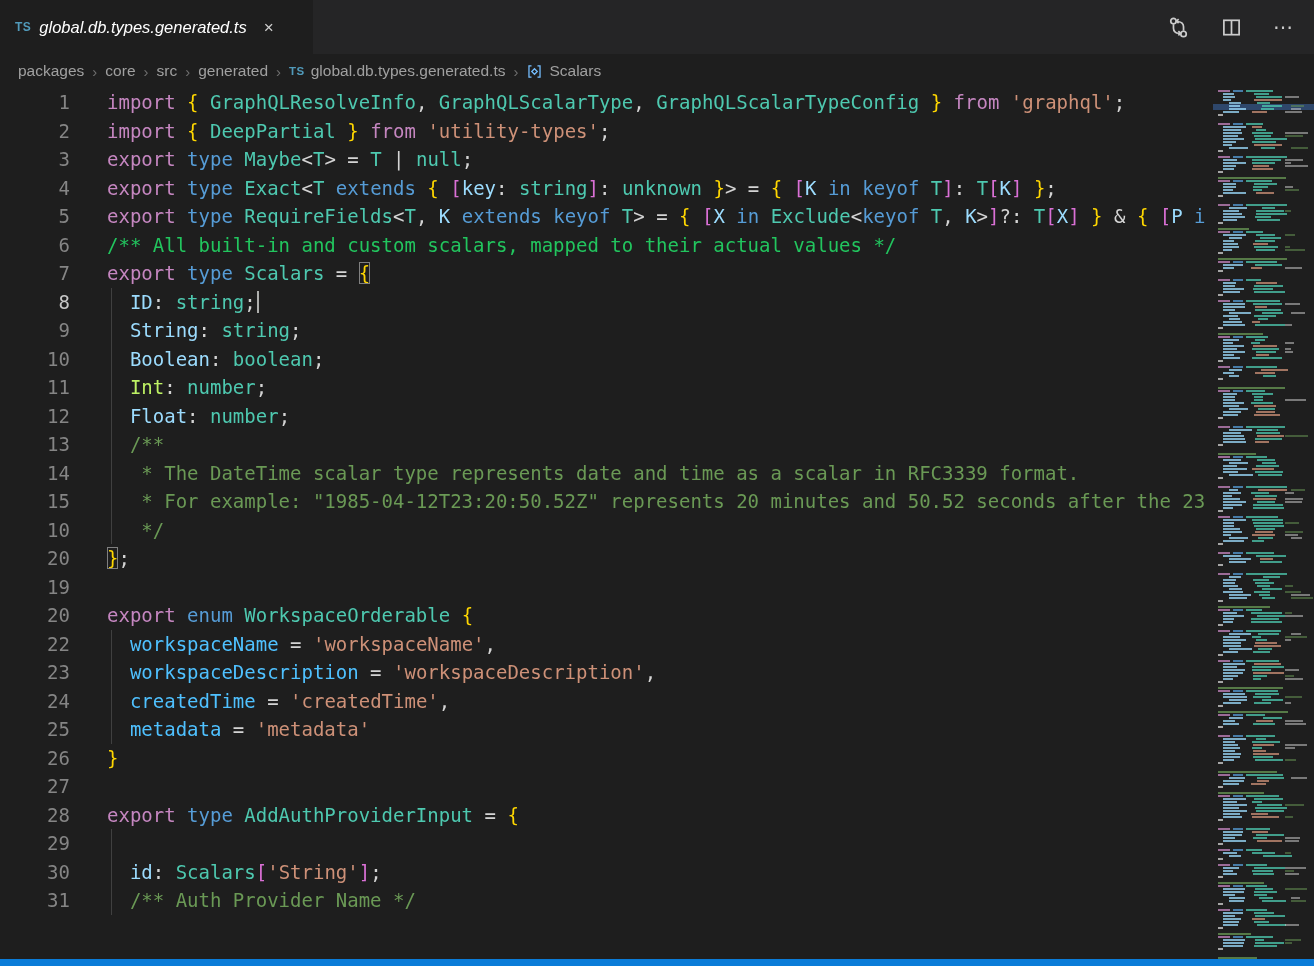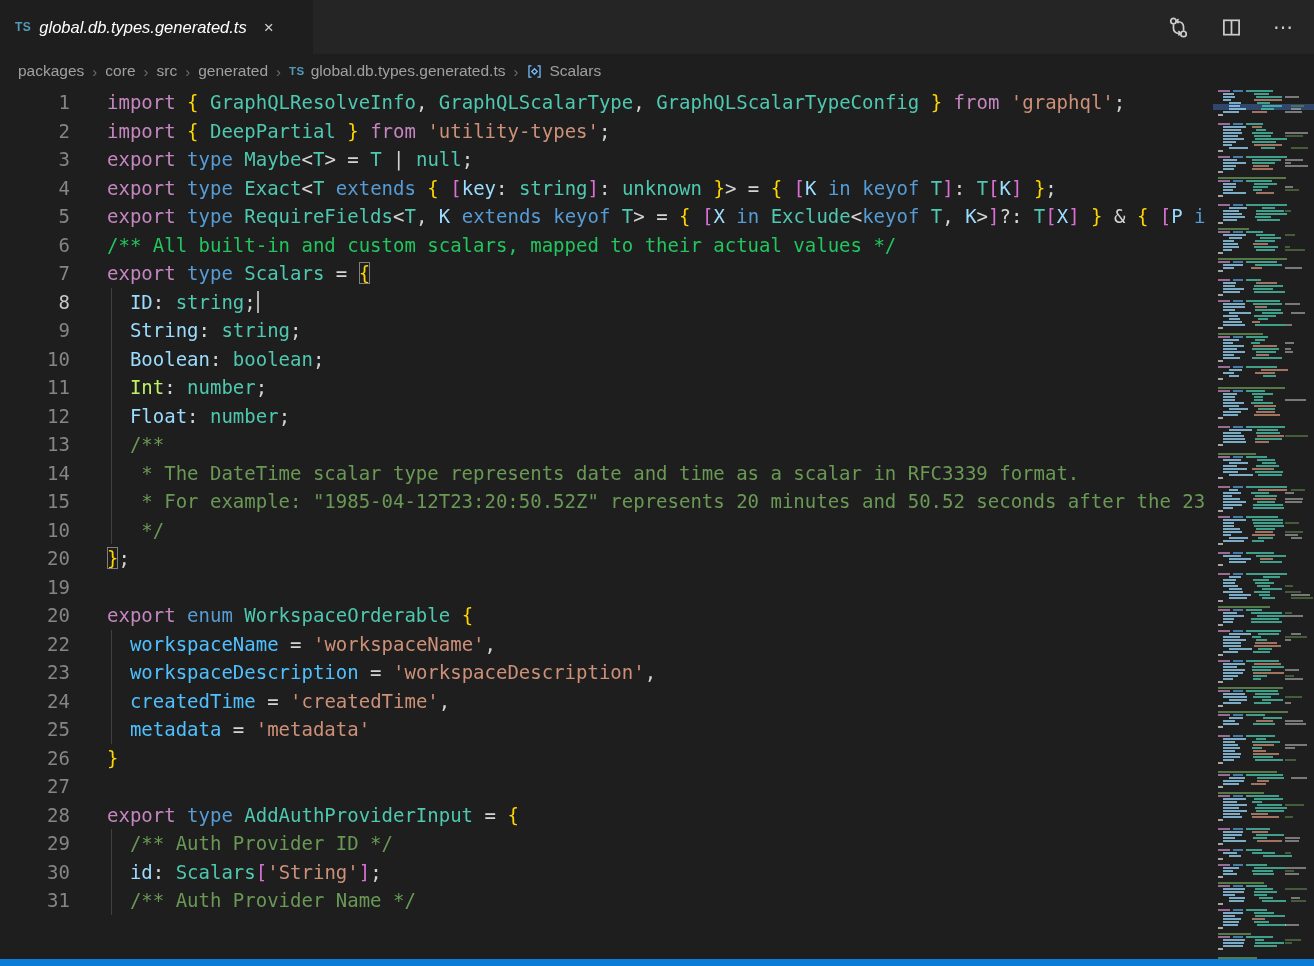--- a/index.html
+++ b/index.html
@@ -163,21 +163,21 @@
         <div class="line"><span class="ln">20</span><span class="lc"><span class="tok box" style="color: rgb(255, 215, 0);">}</span><span class="tok" style="color: rgb(212, 212, 212);">;</span></span></div>
         <div class="line"><span class="ln">19</span><span class="lc"></span></div>
         <div class="line"><span class="ln">20</span><span class="lc"><span class="tok" style="color: rgb(197, 134, 192);">export </span><span class="tok" style="color: rgb(86, 156, 214);">enum </span><span class="tok" style="color: rgb(78, 201, 176);">WorkspaceOrderable</span><span class="tok" style="color: rgb(212, 212, 212);"> </span><span class="tok" style="color: rgb(255, 215, 0);">{</span></span></div>
         <div class="line g"><span class="ln">22</span><span class="lc"><span class="tok" style="color: rgb(212, 212, 212);">  </span><span class="tok" style="color: rgb(79, 193, 255);">workspaceName</span><span class="tok" style="color: rgb(212, 212, 212);"> = </span><span class="tok" style="color: rgb(206, 145, 120);">'workspaceName'</span><span class="tok" style="color: rgb(212, 212, 212);">,</span></span></div>
         <div class="line g"><span class="ln">23</span><span class="lc"><span class="tok" style="color: rgb(212, 212, 212);">  </span><span class="tok" style="color: rgb(79, 193, 255);">workspaceDescription</span><span class="tok" style="color: rgb(212, 212, 212);"> = </span><span class="tok" style="color: rgb(206, 145, 120);">'workspaceDescription'</span><span class="tok" style="color: rgb(212, 212, 212);">,</span></span></div>
         <div class="line g"><span class="ln">24</span><span class="lc"><span class="tok" style="color: rgb(212, 212, 212);">  </span><span class="tok" style="color: rgb(79, 193, 255);">createdTime</span><span class="tok" style="color: rgb(212, 212, 212);"> = </span><span class="tok" style="color: rgb(206, 145, 120);">'createdTime'</span><span class="tok" style="color: rgb(212, 212, 212);">,</span></span></div>
         <div class="line g"><span class="ln">25</span><span class="lc"><span class="tok" style="color: rgb(212, 212, 212);">  </span><span class="tok" style="color: rgb(79, 193, 255);">metadata</span><span class="tok" style="color: rgb(212, 212, 212);"> = </span><span class="tok" style="color: rgb(206, 145, 120);">'metadata'</span></span></div>
         <div class="line"><span class="ln">26</span><span class="lc"><span class="tok" style="color: rgb(255, 215, 0);">}</span></span></div>
         <div class="line"><span class="ln">27</span><span class="lc"></span></div>
         <div class="line"><span class="ln">28</span><span class="lc"><span class="tok" style="color: rgb(197, 134, 192);">export </span><span class="tok" style="color: rgb(86, 156, 214);">type </span><span class="tok" style="color: rgb(78, 201, 176);">AddAuthProviderInput</span><span class="tok" style="color: rgb(212, 212, 212);"> = </span><span class="tok" style="color: rgb(255, 215, 0);">{</span></span></div>
-        <div class="line g"><span class="ln">29</span><span class="lc"><span class="tok" style="color: rgb(106, 153, 85);">  /** Auth Provider ID */</span></span></div>
+        <div class="line g"><span class="ln">29</span></div>
         <div class="line g"><span class="ln">30</span><span class="lc"><span class="tok" style="color: rgb(212, 212, 212);">  </span><span class="tok" style="color: rgb(156, 220, 254);">id</span><span class="tok" style="color: rgb(212, 212, 212);">: </span><span class="tok" style="color: rgb(78, 201, 176);">Scalars</span><span class="tok" style="color: rgb(218, 112, 214);">[</span><span class="tok" style="color: rgb(206, 145, 120);">'String'</span><span class="tok" style="color: rgb(218, 112, 214);">]</span><span class="tok" style="color: rgb(212, 212, 212);">;</span></span></div>
         <div class="line g"><span class="ln">31</span><span class="lc"><span class="tok" style="color: rgb(106, 153, 85);">  /** Auth Provider Name */</span></span></div>
       </div>
     <div class="minimap" id="minimap">
         <div class="mm-band" style="background: rgb(62, 111, 184);"></div>
         <div class="mm-seg" style="left: 5px; top: 2px; width: 12px; background: rgb(197, 134, 192);"></div>
         <div class="mm-seg" style="left: 20px; top: 2px; width: 10px; background: rgb(86, 156, 214);"></div>
         <div class="mm-seg" style="left: 33px; top: 2px; width: 27.4487px; background: rgb(78, 201, 176);"></div>
         <div class="mm-seg" style="left: 10px; top: 5px; width: 10.797px; background: rgb(156, 220, 254);"></div>
         <div class="mm-seg" style="left: 41.1596px; top: 5px; width: 14.5575px; background: rgb(78, 201, 176);"></div>

